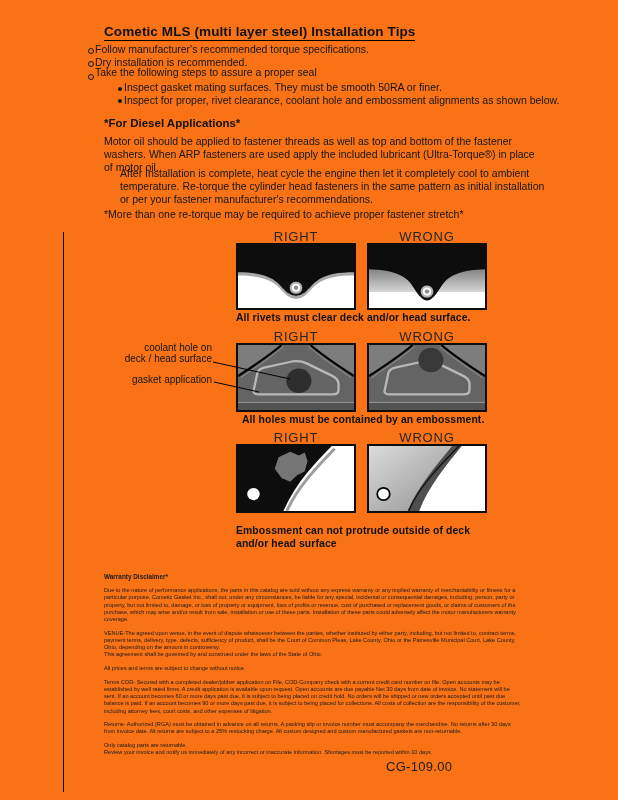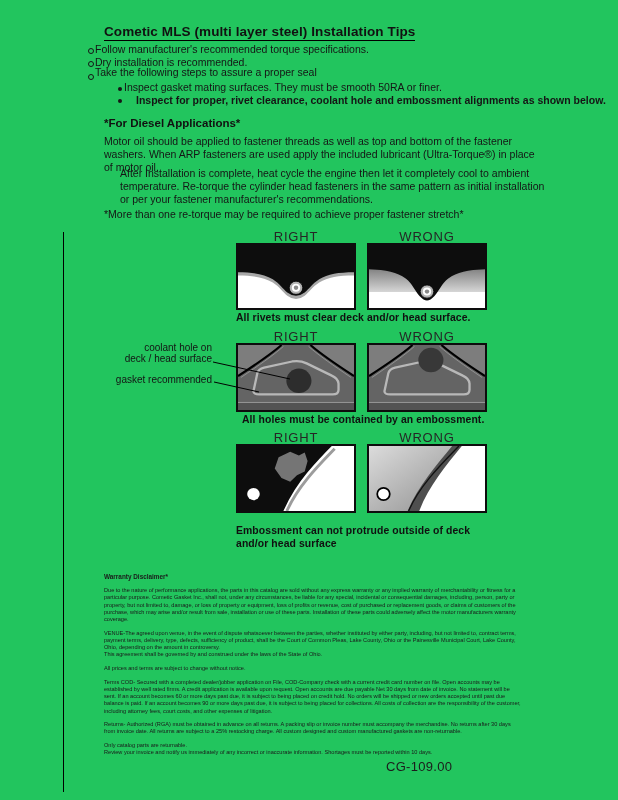--- a/index.html
+++ b/index.html
@@ -1,17 +1,17 @@
 <!DOCTYPE html>
 <html><head>
 <meta charset="utf-8">
 <style>
   html,body{margin:0;padding:0;}
   body{width:618px;height:800px;background:#ffffff;font-family:"Liberation Sans",sans-serif;color:#111;}
-  .page{position:relative;width:618px;height:800px;background:#22c55e;overflow:hidden;}
+  .page{position:relative;width:618px;height:800px;background:#f97316;overflow:hidden;}
   .abs{position:absolute;}
   .title{font-size:13.5px;font-weight:bold;border-bottom:1.6px solid #000;padding-bottom:1px;display:inline-block;letter-spacing:.1px;}
   .body-txt{font-size:10.5px;line-height:13.2px;color:#151515;}
   .bullet-circle{width:4px;height:4px;border:1px solid #161616;border-radius:50%;display:block;}
   .bullet-dot{width:4px;height:4px;background:#161616;border-radius:50%;display:block;}
   .sec-head{font-size:11.5px;font-weight:bold;color:#111;}
   .rw-label{font-size:13px;letter-spacing:.8px;color:#262626;text-align:center;width:120px;}
   .dbox{width:120px;height:67px;border:2.5px solid #0d0d0d;box-sizing:border-box;background:#fff;}
   .dbox svg{display:block;width:100%;height:100%;}
   .caption{font-size:10.4px;font-weight:bold;color:#101010;letter-spacing:.1px;}
@@ -39,21 +39,21 @@
   <div class="abs bullet-circle" style="left:88px;top:61px;"></div>
   <div class="abs body-txt" style="left:95px;top:56px;">Dry installation is recommended.</div>
 
   <div class="abs bullet-circle" style="left:88px;top:73.5px;"></div>
   <div class="abs body-txt" style="left:95px;top:66px;">Take the following steps to assure a proper seal</div>
 
   <div class="abs bullet-dot" style="left:118px;top:86.5px;"></div>
   <div class="abs body-txt" style="left:124px;top:81px;">Inspect gasket mating surfaces.  They must be smooth 50RA or finer.</div>
 
   <div class="abs bullet-dot" style="left:118px;top:99px;"></div>
-  <div class="abs body-txt" style="left:136px;top:93.5px;font-weight:bold;">Inspect for proper, rivet clearance, coolant hole and embossment alignments as shown below.</div>
+  <div class="abs body-txt" style="left:124px;top:93.5px;">Inspect for proper, rivet clearance, coolant hole and embossment alignments as shown below.</div>
 
   <div class="abs sec-head" style="left:104px;top:117px;">*For Diesel Applications*</div>
   <div class="abs body-txt" style="left:104px;top:135px;width:434px;">Motor oil should be applied to fastener threads as well as top and bottom of the fastener washers. When ARP fasteners are used apply the included lubricant (Ultra-Torque®) in place of motor oil.</div>
   <div class="abs body-txt" style="left:104px;top:167px;width:434px;margin-left:16px;">After Installation is complete, heat cycle the engine then let it completely cool to ambient temperature. Re-torque the cylinder head fasteners in the same pattern as initial installation or per your fastener manufacturer's recommendations.</div>
   <div class="abs body-txt" style="left:104px;top:208px;width:434px;">*More than one re-torque may be required to achieve proper fastener stretch*</div>
 
   <div class="abs rw-label" style="left:236px;top:229px;">RIGHT</div>
   <div class="abs rw-label" style="left:367px;top:229px;">WRONG</div>
 
   <div class="abs dbox" style="left:236px;top:243px;">
@@ -85,21 +85,21 @@
 
   <div class="abs caption" style="left:236px;top:312px;">All rivets must clear deck and/or head surface.</div>
 
   <div class="abs rw-label" style="left:236px;top:329px;">RIGHT</div>
   <div class="abs rw-label" style="left:367px;top:329px;">WRONG</div>
 
   <div class="abs ptr-label" style="left:100px;top:343px;">
     <span>coolant hole on</span><br>
     <span>deck / head surface</span>
   </div>
-  <div class="abs ptr-label" style="left:100px;top:375px;">gasket recommended</div>
+  <div class="abs ptr-label" style="left:100px;top:375px;">gasket application</div>
 
   <div class="abs dbox" style="left:236px;top:343px;height:69px;">
     <svg viewBox="0 0 120 69" preserveAspectRatio="none">
       <rect width="120" height="69" fill="#646464"></rect>
       <path d="M0,0 L45,0 C34,10 18,21 0,33 Z" fill="#7d7d7d"></path>
       <path d="M120,0 L75,0 C86,10 102,21 120,33 Z" fill="#7d7d7d"></path>
       <path d="M45,0 C34,10 18,21 0,33" stroke="#000" stroke-width="2.2" fill="none"></path>
       <path d="M75,0 C86,10 102,21 120,33" stroke="#000" stroke-width="2.2" fill="none"></path>
       <path d="M47,1.5 C36.5,11 21,22 3,34.5" stroke="#999" stroke-width="0.9" fill="none"></path>
       <path d="M73,1.5 C83.5,11 99,22 117,34.5" stroke="#999" stroke-width="0.9" fill="none"></path>

